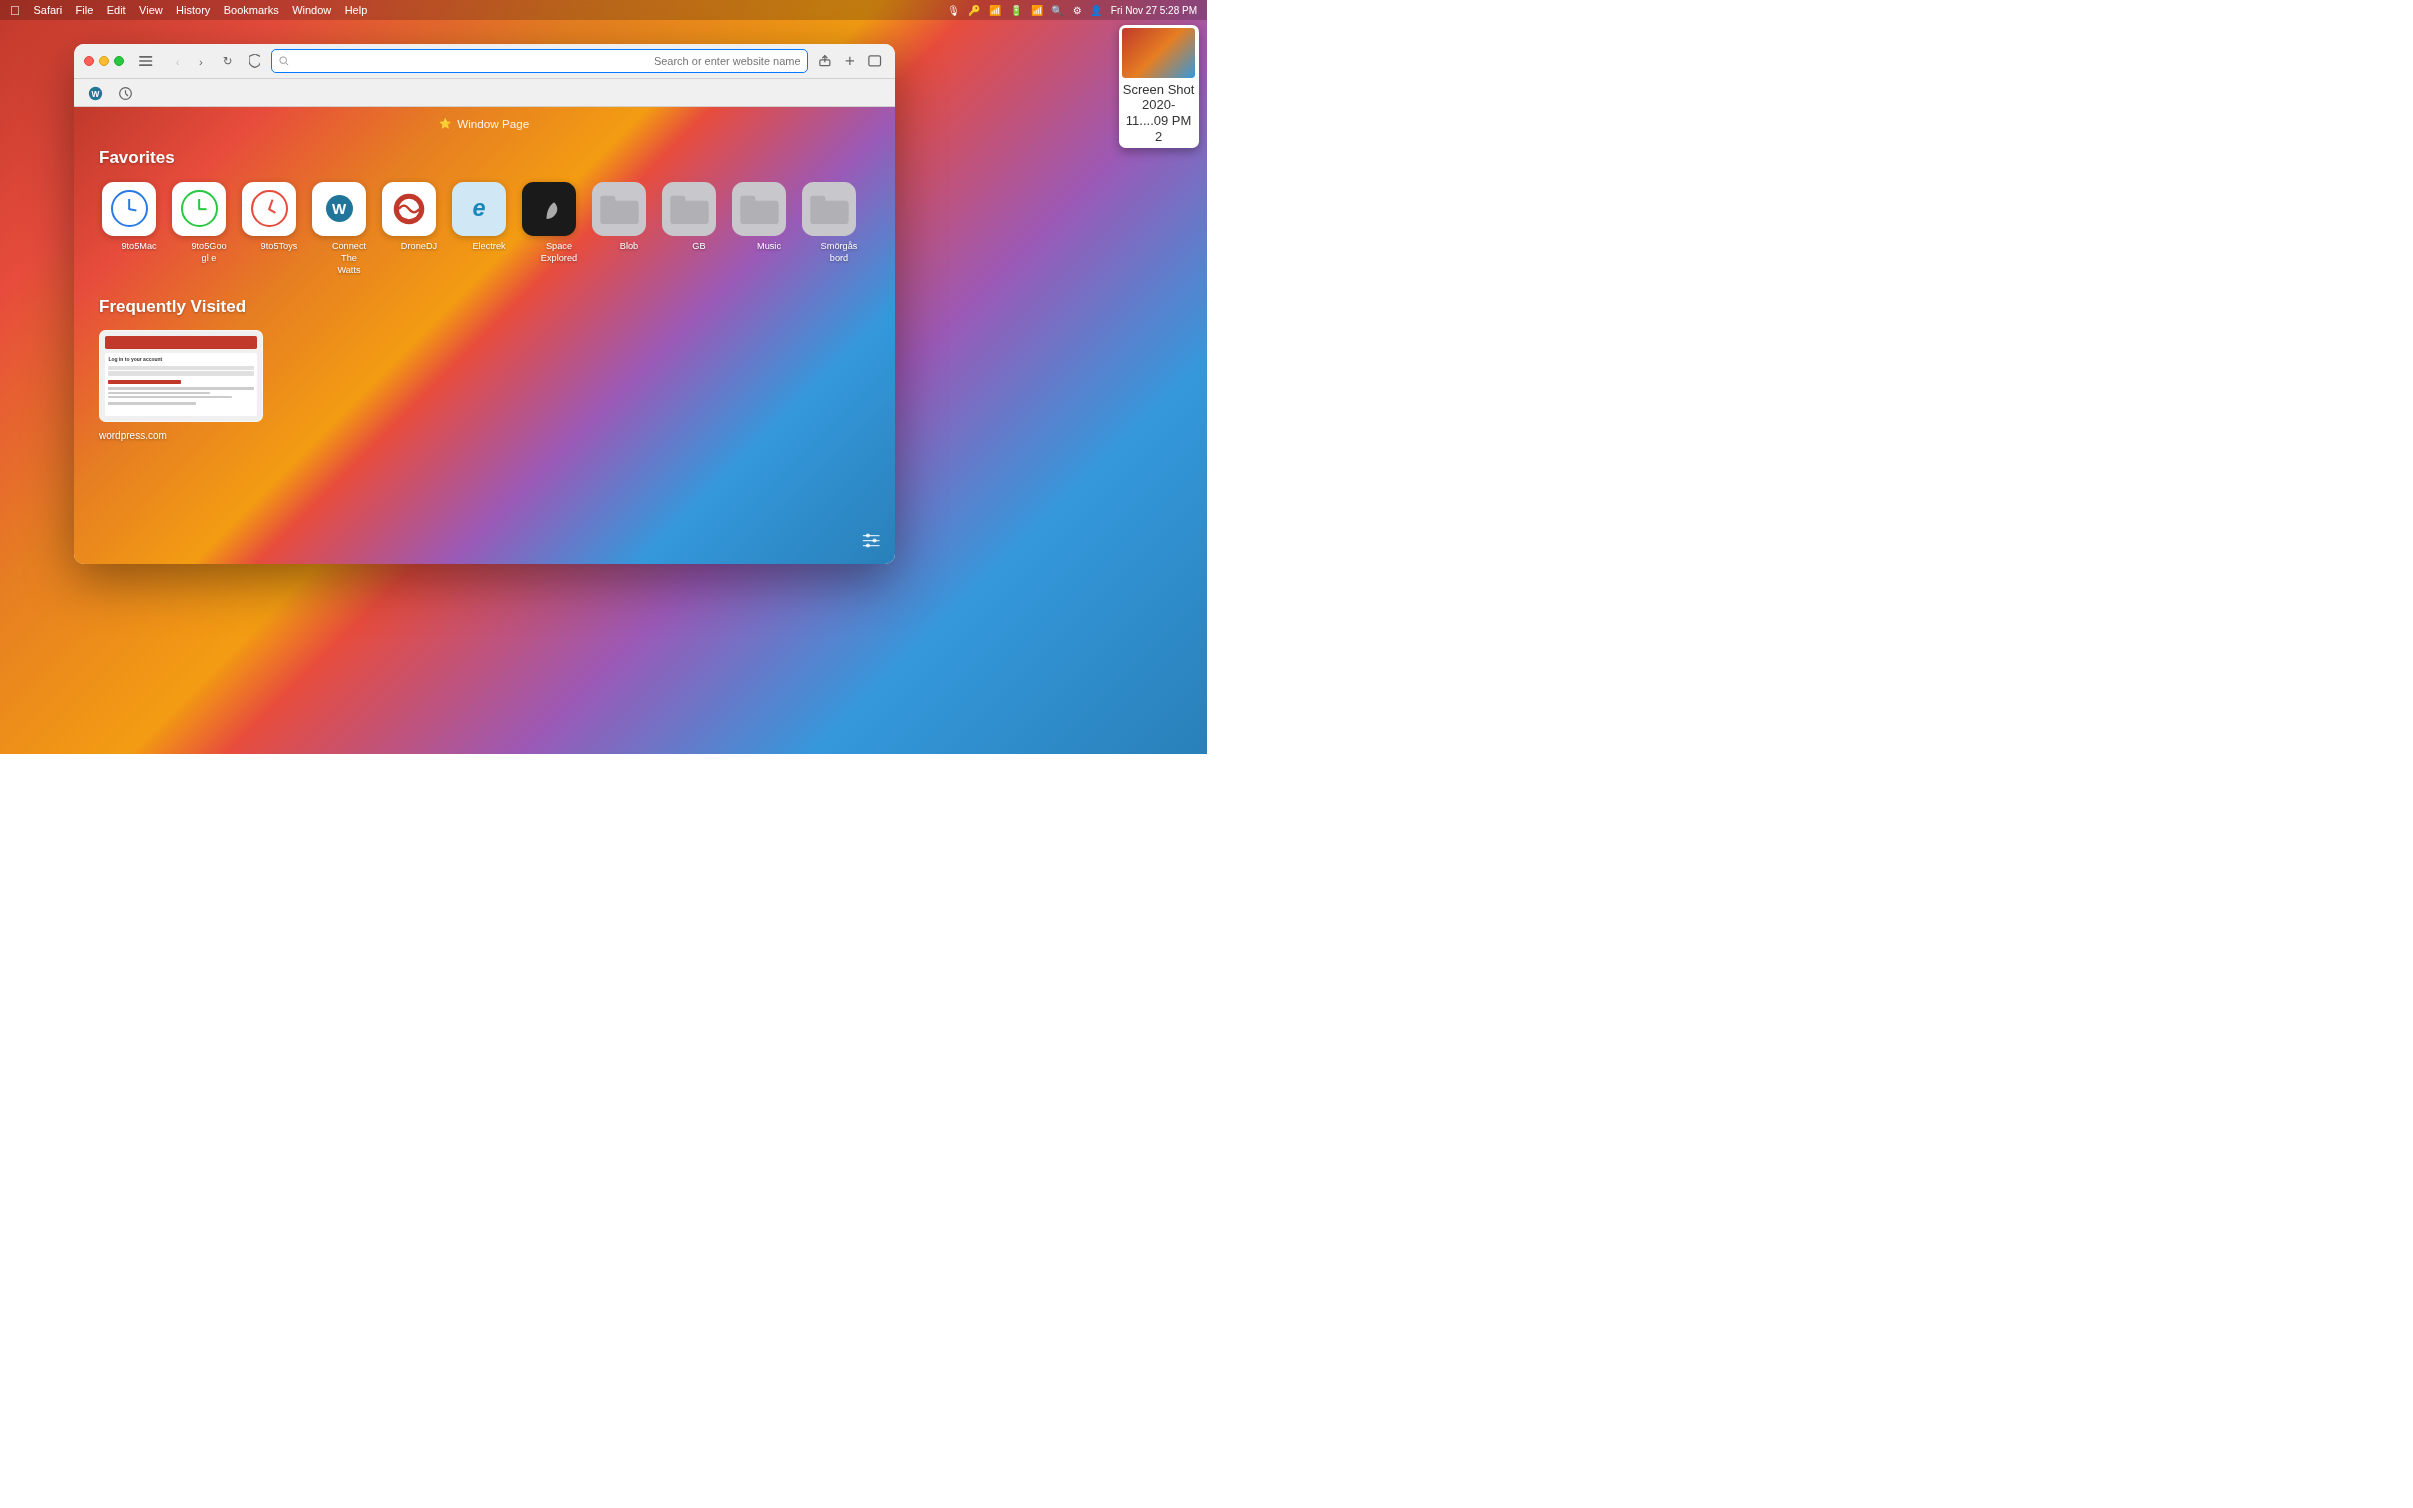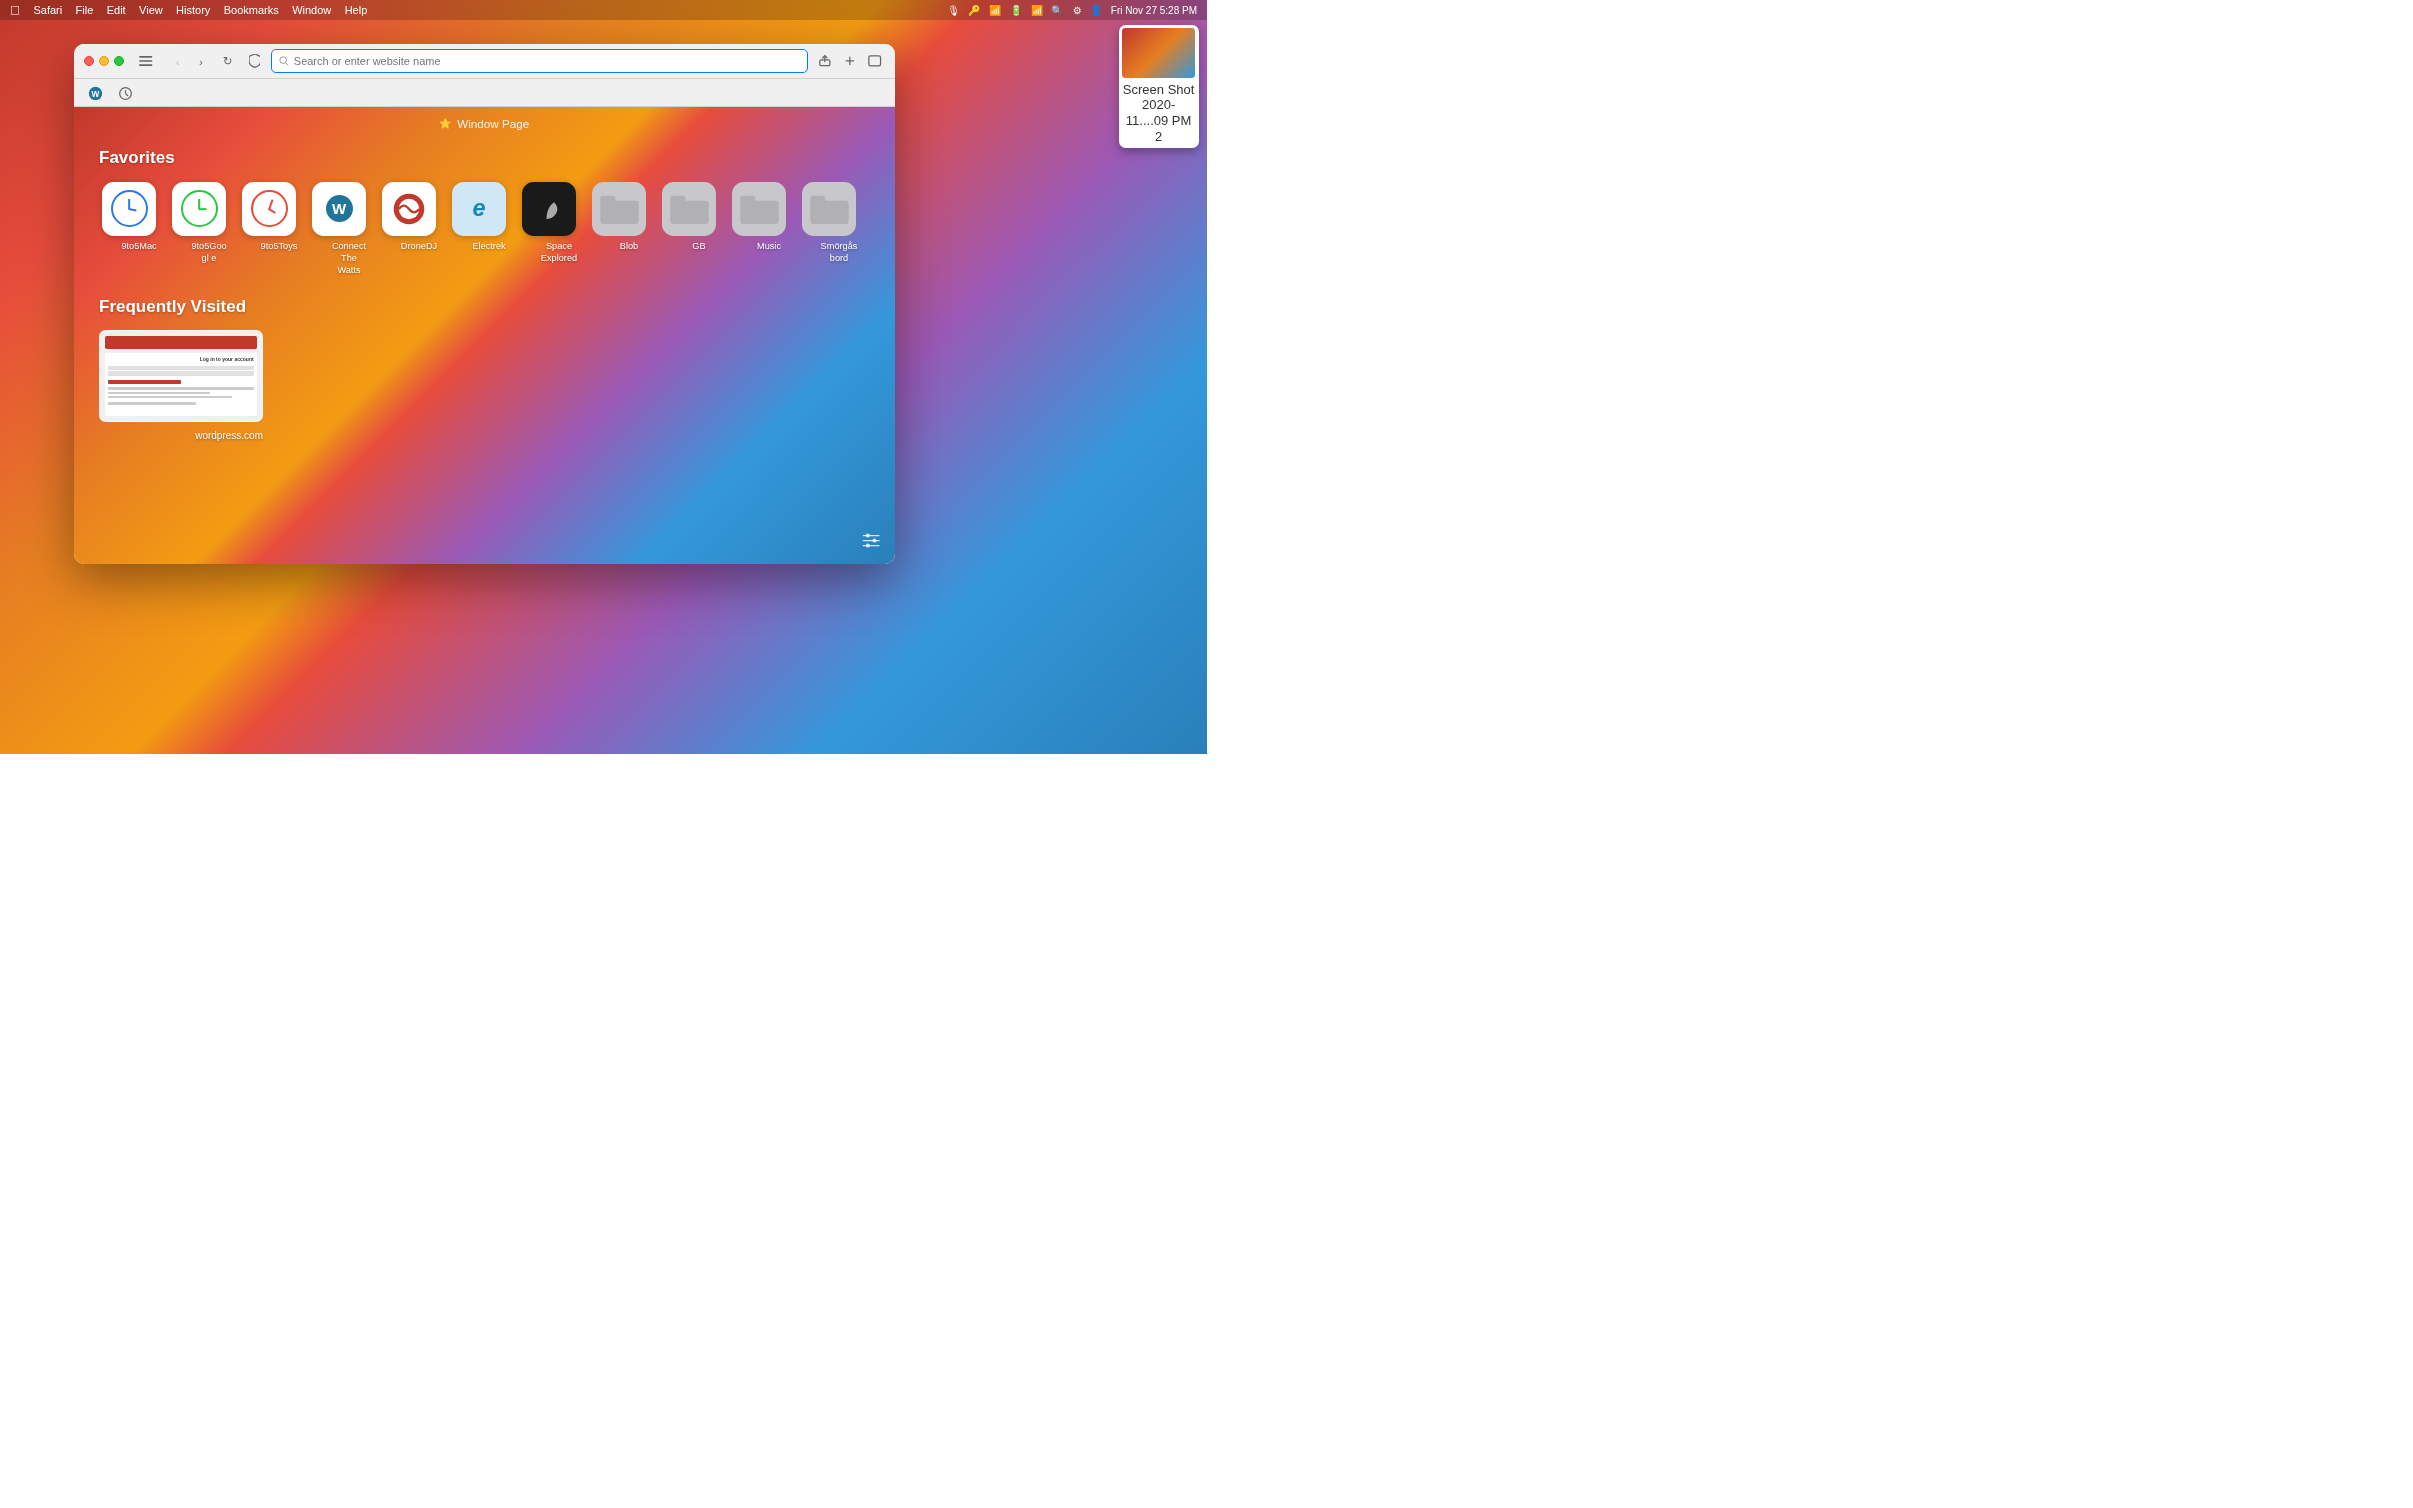--- a/index.html
+++ b/index.html
@@ -138,20 +138,21 @@
       gap: 5px;
     }
 
     .address-bar input {
       flex: 1;
       border: none;
       outline: none;
       font-size: 11px;
       color: #333;
       background: transparent;
+      text-align: right;
     }
 
     .toolbar-actions {
       display: flex;
       align-items: center;
       gap: 5px;
     }
 
     .toolbar-btn {
       width: 20px;
@@ -288,21 +289,20 @@
     .clock-face.red { border-color: #e74c3c; }
 
     
     .freq-visited-grid {
       display: flex;
       gap: 10px;
     }
 
     .freq-item {
       cursor: pointer;
-      text-align: right;
     }
 
     .freq-thumbnail {
       width: 164px;
       height: 92px;
       border-radius: 6.7px;
       border: 0.8px solid rgba(255,255,255,0.3);
       background: #f5f5f5;
       overflow: hidden;
       margin-bottom: 5px;

